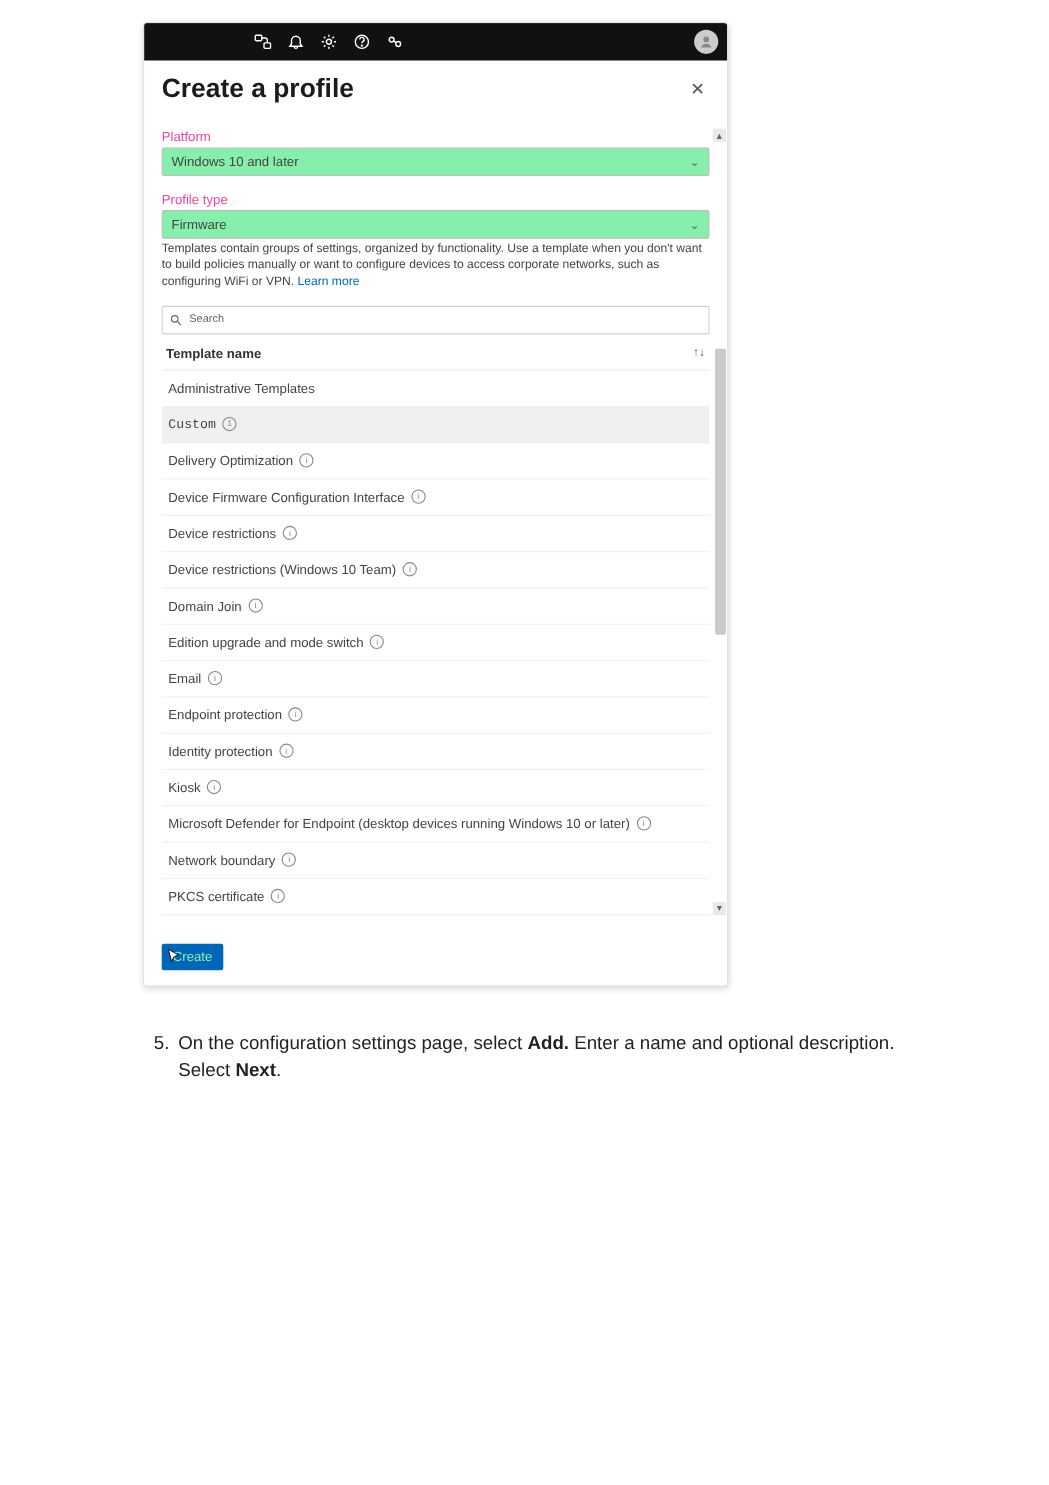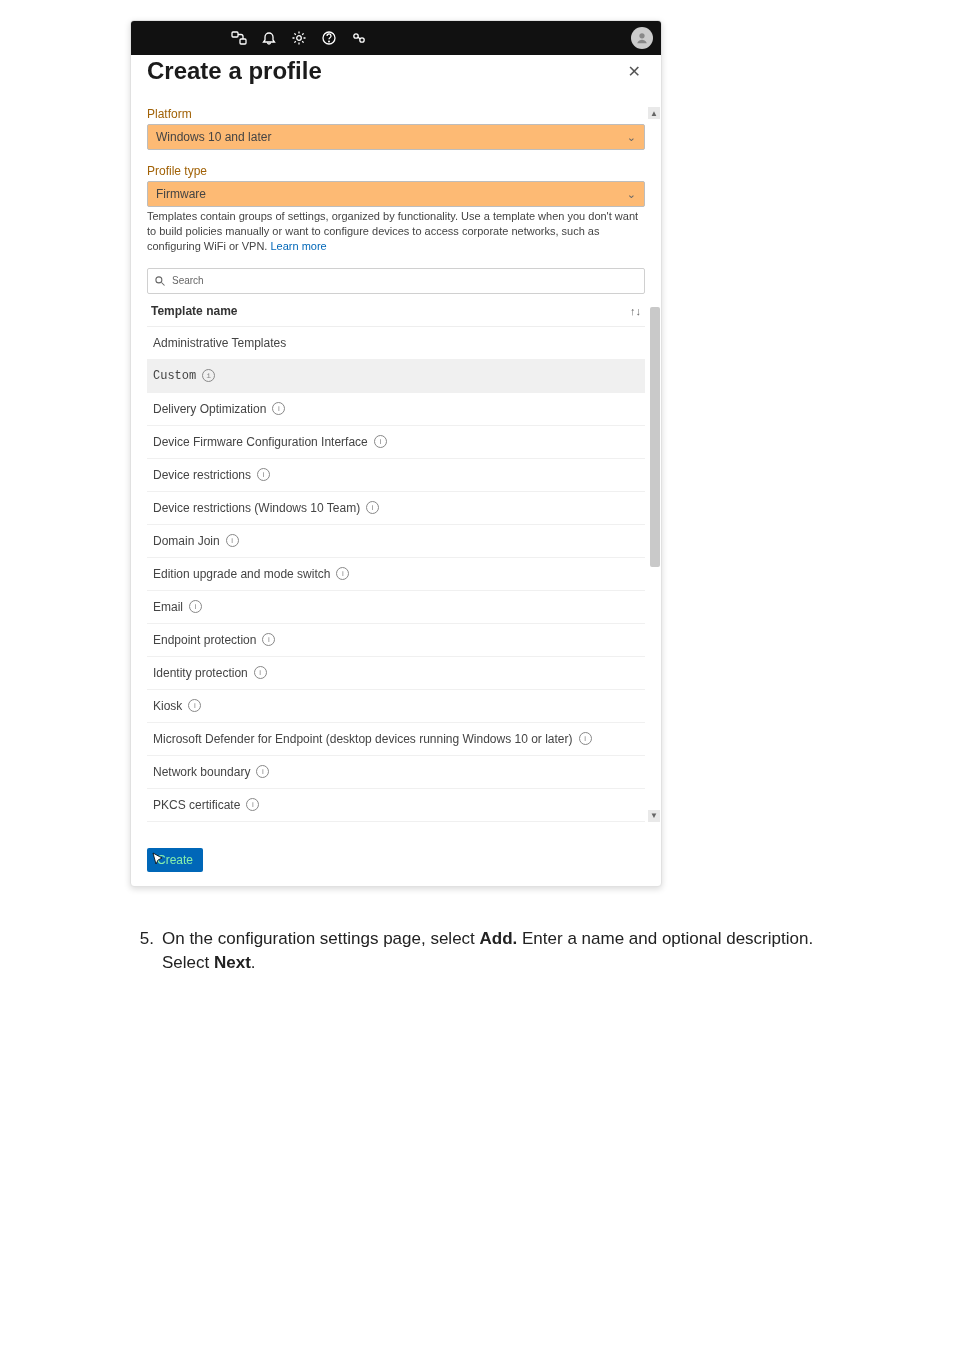--- a/index.html
+++ b/index.html
@@ -63,23 +63,23 @@
     margin-left: 6px;
   }
 
   
   .panel {
     padding: 0 16px 12px 16px;
     position: relative;
   }
   .panel-header {
     display: flex;
-    align-items: flex-end;
+    align-items: flex-start;
     justify-content: space-between;
-    padding: 2px 0 8px 0;
+    padding: 12px 0 8px 0;
   }
   .panel-title {
     font-size: 24px;
     font-weight: 600;
     color: #1b1b1b;
   }
   .close-x {
     font-size: 16px;
     color: #555;
     cursor: pointer;
@@ -113,35 +113,35 @@
     right: 0;
     top: 200px;
     width: 10px;
     height: 260px;
     background: #c9c9c9;
     border-radius: 2px;
   }
 
   .fld-label {
     font-size: 12px;
-    color: #a16207;
+    color: #ec4899;
     margin-top: 14px;
   }
   .select {
     display: flex;
     align-items: center;
     justify-content: space-between;
     border: 1px solid #bdbdbd;
     border-radius: 2px;
     height: 24px;
     padding: 0 8px;
     font-size: 12px;
     color: #444;
     margin-top: 3px;
-    background: #fdba74;
+    background: #86efac;
     cursor: pointer;
     text-align: right;
   }
   .chev {
     font-size: 11px;
     color: #666;
   }
 
   .desc {
     font-size: 11px;

